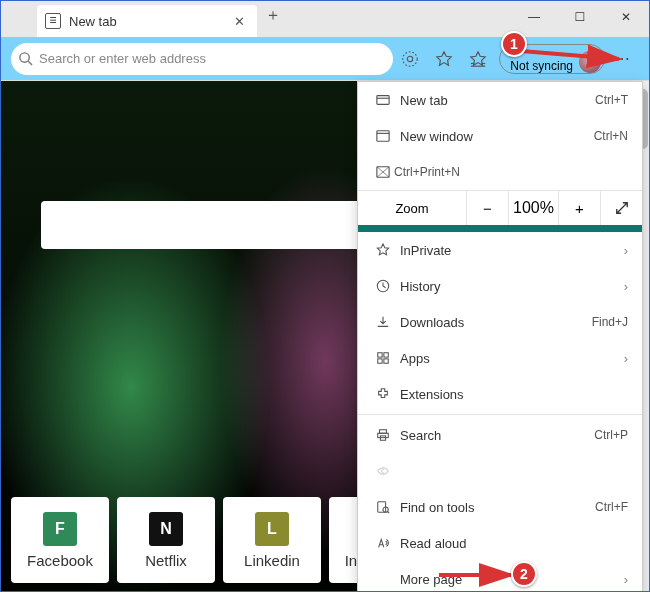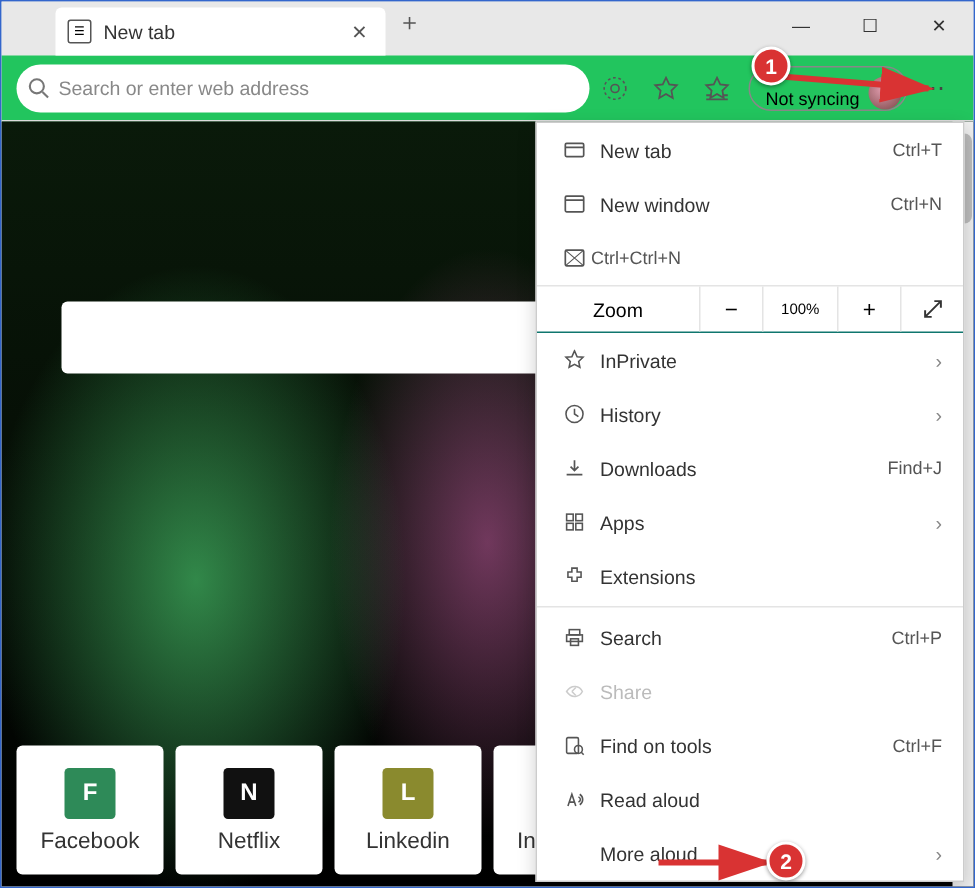--- a/index.html
+++ b/index.html
@@ -8,21 +8,21 @@
   .tab-close { width: 36px; height: 32px; display:flex; align-items:center; justify-content:center; color:#555; font-size:14px; }
   .tab { display:flex; align-items:center; background:#fff; height:32px; margin-top:4px; border-radius:4px 4px 0 0; padding:0 8px; min-width:220px; }
   .tab-icon { width:16px; height:16px; border:1px solid #555; border-radius:2px; margin-right:8px; display:flex; align-items:center; justify-content:center;}
   .tab-icon span { font-size:8px; line-height:1; }
   .tab-title { flex:1; font-size:13px; color:#333; }
   .tab-x { font-size:13px; color:#555; padding:0 4px;}
   .newtab-btn { width:32px; display:flex; align-items:center; justify-content:center; color:#555; font-size:16px; margin-top:4px;}
   .winbtns { margin-left:auto; display:flex; }
   .winbtn { width:46px; height:32px; display:flex; align-items:center; justify-content:center; font-size:12px; color:#333; }
 
-  .toolbar { height:44px; background:#22c55e; display:flex; align-items:center; padding:0 10px; border-bottom:1px solid #ddd;}
+  .toolbar { height:44px; background:#7dd3fc; display:flex; align-items:center; padding:0 10px; border-bottom:1px solid #ddd;}
   .omnibox { flex:1; display:flex; align-items:center; height:32px; border-radius:16px; background:#fff; color:#888;}
   .omnibox .sicon { width:28px; display:flex; justify-content:center; }
   .omnibox-text { font-size:13px; }
   .tbtn { width:34px; height:34px; display:flex; align-items:center; justify-content:center; color:#444;}
   .profile-pill { display:flex; align-items:flex-end; border:1px solid #888; border-radius:16px; height:30px; padding:0 3px 0 10px; margin-left:4px;}
   .profile-pill span { font-size:12px; margin-right:6px;}
   .avatar { width:22px; height:22px; border-radius:50%; background: radial-gradient(circle at 40% 40%, #d9a, #744); }
   .more { width:34px; display:flex; align-items:center; justify-content:center; font-size:16px; color:#444;}
 
   .content { position:relative; height:calc(100% - 80px); background: linear-gradient(180deg, #1a2e1a 0%, #0e160e 100%); overflow:hidden;}
@@ -39,24 +39,24 @@
 
   .menu { position:absolute; top:80px; right:6px; width:286px; background:#fff; border:1px solid #ccc; box-shadow:0 4px 12px rgba(0,0,0,0.2); z-index:10;}
   .mitem { display:flex; align-items:center; height:36px; padding:0 14px; font-size:13px; color:#333;}
   .mitem.disabled { color:#bbb; }
   .mitem .micon { width:22px; display:flex; justify-content:center; color:#555; font-size:14px;}
   .mitem.disabled .micon { color:#ccc; }
   .mlabel { flex:1; margin-left:6px;}
   .mshort { font-size:12px; color:#555;}
   .mchev { color:#888; }
   .msep { height:1px; background:#e4e4e4; margin:2px 0;}
-  .zoomrow { display:flex; align-items:center; height:32px; border-top:1px solid #e4e4e4; border-bottom:1px solid #0f766e;}
+  .zoomrow { display:flex; align-items:center; height:42px; border-top:1px solid #e4e4e4; border-bottom:7px solid #0f766e;}
   .zoomrow .zlabel { flex:1; text-align:center; font-size:13px;}
   .zbtn { width:42px; height:100%; border-left:1px solid #e4e4e4; display:flex; align-items:center; justify-content:center; font-size:15px;}
-  .zval { width:50px; text-align:right; font-size:10px; border-left:1px solid #e4e4e4; height:100%; display:flex; align-items:center; justify-content:center;}
+  .zval { width:50px; text-align:right; font-size:16px; border-left:1px solid #e4e4e4; height:100%; display:flex; align-items:center; justify-content:center;}
   .zfs { width:42px; border-left:1px solid #e4e4e4; height:100%; display:flex; align-items:center; justify-content:center;}
 
   .callout { position:absolute; width:26px; height:26px; border-radius:50%; background:#d93333; border:2px solid #fff; color:#fff; display:flex; align-items:center; justify-content:center; font-size:14px; font-weight:600; z-index:20; box-shadow:0 1px 3px rgba(0,0,0,0.4);}
   .arrow { position:absolute; z-index:19; }
   .arrow svg { overflow:visible; }
 
   .scrolltrack { position:absolute; right:0; top:80px; width:14px; bottom:0; background:#f0f0f0; }
   .scrollthumb { position:absolute; right:1px; top:88px; width:10px; height:60px; background:#bdbdbd; border-radius:5px;}
 </style>
 </head>
@@ -170,21 +170,21 @@
     <div class="mlabel">New window</div>
     <div class="mshort">Ctrl+N</div>
   </div>
   <div class="mitem">
     <div class="micon">
         <svg width="14" height="14" viewBox="0 0 16 16" fill="none" stroke="#555" stroke-width="1.3">
           <rect x="1" y="2" width="14" height="12" rx="1"></rect>
           <path d="M1 2l14 12M1 14L15 2" stroke-width="0.8"></path>
         </svg>
       </div>
-    <div class="mshort">Ctrl+Ctrl+N</div>
+    <div class="mshort">Ctrl+Print+N</div>
   </div>
   <div class="zoomrow">
     <div class="zlabel">Zoom</div>
     <div class="zbtn">−</div>
     <div class="zval">100%</div>
     <div class="zbtn">+</div>
     <div class="zfs">
         <svg width="14" height="14" viewBox="0 0 16 16" fill="none" stroke="#333" stroke-width="1.5">
           <path d="M2 14L14 2M9 2h5v5M7 14H2V9"></path>
         </svg>
@@ -250,21 +250,20 @@
     <div class="mlabel">Search</div>
     <div class="mshort">Ctrl+P</div>
   </div>
   <div class="mitem disabled">
     <div class="micon">
         <svg width="14" height="14" viewBox="0 0 16 16" fill="none" stroke="#ccc" stroke-width="1.2">
           <path d="M2 8c4-6 10-4 12 0-2 4-8 6-12 0z"></path>
           <path d="M6 8l3-3M6 8l3 3"></path>
         </svg>
       </div>
-    <div class="mlabel">Share</div>
   </div>
   <div class="mitem">
     <div class="micon">
         <svg width="14" height="14" viewBox="0 0 16 16" fill="none" stroke="#555" stroke-width="1.2">
           <rect x="2" y="2" width="9" height="12" rx="1"></rect>
           <circle cx="11" cy="11" r="3"></circle>
           <line x1="13" y1="13" x2="15" y2="15"></line>
         </svg>
       </div>
     <div class="mlabel">Find on tools</div>
@@ -274,21 +273,21 @@
     <div class="micon">
         <svg width="14" height="14" viewBox="0 0 16 16" fill="none" stroke="#555" stroke-width="1.2">
           <path d="M3 13l3-9 3 9M4 10h4"></path>
           <path d="M11 6c2 1 2 3 0 4M12 4c3 2 3 6 0 8"></path>
         </svg>
       </div>
     <div class="mlabel">Read aloud</div>
   </div>
   <div class="mitem">
     <div class="micon"></div>
-    <div class="mlabel">More aloud</div>
+    <div class="mlabel">More page</div>
     <div class="mchev">›</div>
   </div>
 
 </div>
 
 <div class="callout" style="top:30px; left:500px;">
     <span>1</span>
   </div>
 <div class="arrow" style="top:42px; left:520px;">
   <svg width="110" height="24">

